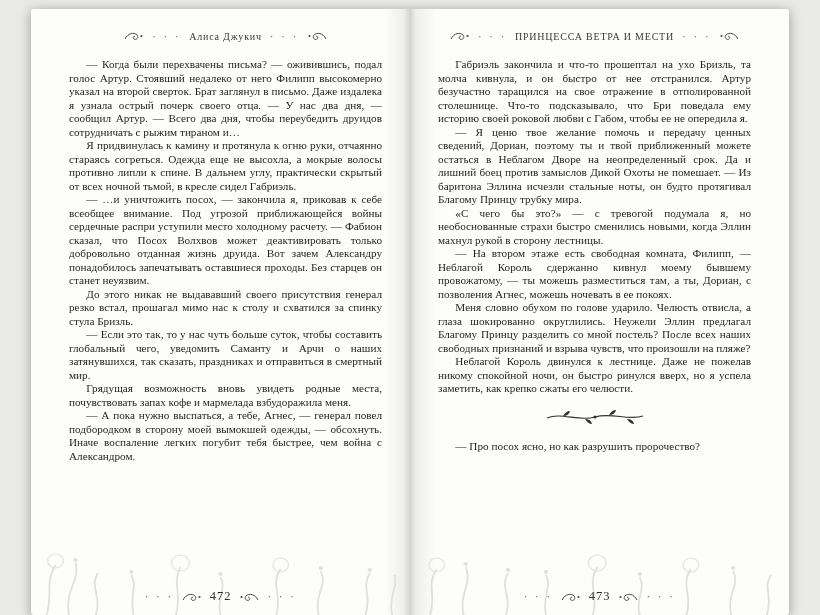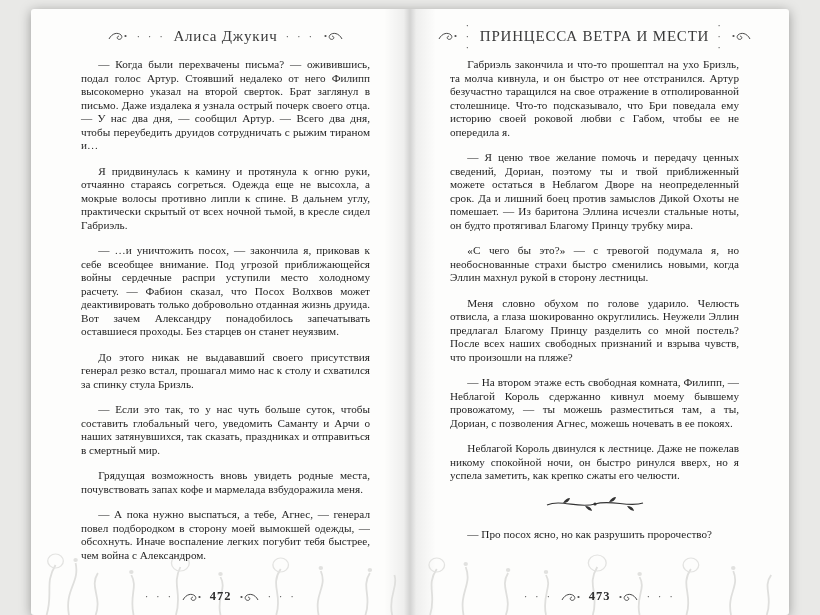--- a/index.html
+++ b/index.html
@@ -22,37 +22,37 @@
   }
   .page { flex:1; position:relative; box-sizing:border-box; overflow:hidden; }
   .page.left  { padding:18px 28px 0 38px; }
   .page.right { padding:18px 38px 0 28px; }
   .page-content { position:relative; z-index:2; }
 
   .running-head {
     display:flex; align-items:center; justify-content:center; gap:8px;
     color:#3c3c3c; margin-bottom:13px; height:18px;
   }
-  .head-title { font-size:15px; letter-spacing:0.8px; white-space:nowrap; color:#3a3a3a; }
+  .head-title { font-size:10px; letter-spacing:0.8px; white-space:nowrap; color:#3a3a3a; }
   .dots { font-size:11px; letter-spacing:2.5px; color:#555; line-height:1; }
   .orn svg { display:block; }
   .orn.flip svg { transform:scaleX(-1); }
 
   .body p {
-    margin:12px; text-indent:1.55em; text-align:justify;
+    margin:0; text-indent:1.55em; text-align:justify;
     font-size:11.2px; line-height:13.5px; color:#1f1f1f;
   }
 
   .divider-wrap { display:flex; justify-content:center; margin:13px 0 11px; }
 
   .pagenum-row {
     position:absolute; bottom:11px; left:0; right:0; z-index:3;
     display:flex; justify-content:center; align-items:center; gap:8px; color:#333;
   }
-  .pagenum { font-size:12.5px; font-weight:bold; letter-spacing:1px; color:#2e2e2e; }
+  .pagenum { font-size:12.5px; font-weight:normal; letter-spacing:1px; color:#2e2e2e; }
 
   .grass { position:absolute; left:0; right:0; bottom:0; height:78px; width:100%; z-index:1; pointer-events:none; }
 </style>
 </head>
 <body>
 
 <div class="stage">
   <div class="spread">
 
     <div class="page left">
@@ -175,22 +175,22 @@
                 <path d="M1 8 C4 2 10 1 13 4 C15 6 13 9 10.5 8.3 C8.5 7.7 9 5 11 5.2" fill="none" stroke="#4a4a4a" stroke-width="1"></path>
                 <circle cx="17.5" cy="5" r="1.1" fill="#4a4a4a"></circle>
               </svg>
           </span>
         </div>
 
         <div class="body">
           <p>Габриэль закончила и что-то прошептал на ухо Бризль, та молча кивнула, и он быстро от нее отстранился. Артур безучастно таращился на свое отражение в отполированной столешнице. Что-то подсказывало, что Бри поведала ему историю своей роковой любви с Габом, чтобы ее не опередила я.</p>
           <p>— Я ценю твое желание помочь и передачу ценных сведений, Дориан, поэтому ты и твой приближенный можете остаться в Неблагом Дворе на неопределенный срок. Да и лишний боец против замыслов Дикой Охоты не помешает. — Из баритона Эллина исчезли стальные ноты, он будто протягивал Благому Принцу трубку мира.</p>
           <p>«С чего бы это?» — с тревогой подумала я, но необоснованные страхи быстро сменились новыми, когда Эллин махнул рукой в сторону лестницы.</p>
+          <p>— На втором этаже есть свободная комната, Филипп, — Неблагой Король сдержанно кивнул моему бывшему провожатому, — ты можешь разместиться там, а ты, Дориан, с позволения Агнес, можешь ночевать в ее покоях.</p>
           <p>Меня словно обухом по голове ударило. Челюсть отвисла, а глаза шокированно округлились. Неужели Эллин предлагал Благому Принцу разделить со мной постель? После всех наших свободных признаний и взрыва чувств, что произошли на пляже?</p>
-          <p>— На втором этаже есть свободная комната, Филипп, — Неблагой Король сдержанно кивнул моему бывшему провожатому, — ты можешь разместиться там, а ты, Дориан, с позволения Агнес, можешь ночевать в ее покоях.</p>
           <p>Неблагой Король двинулся к лестнице. Даже не пожелав никому спокойной ночи, он быстро ринулся вверх, но я успела заметить, как крепко сжаты его челюсти.</p>
 
           <div class="divider-wrap">
             <span>
               <svg width="104" height="16" viewBox="0 0 104 16">
                 <path d="M4 9 C 18 3, 36 13, 52 8 C 68 3, 86 12, 100 7" fill="none" stroke="#333" stroke-width="1.2"></path>
                 <path d="M20 7 q3 -5 7 -5 q-1 5 -7 5z" fill="#333"></path>
                 <path d="M42 10 q3 5 7 5 q-1 -5 -7 -5z" fill="#333"></path>
                 <path d="M66 6 q3 -5 7 -5 q-1 5 -7 5z" fill="#333"></path>
                 <path d="M84 10 q3 5 7 5 q-1 -5 -7 -5z" fill="#333"></path>

